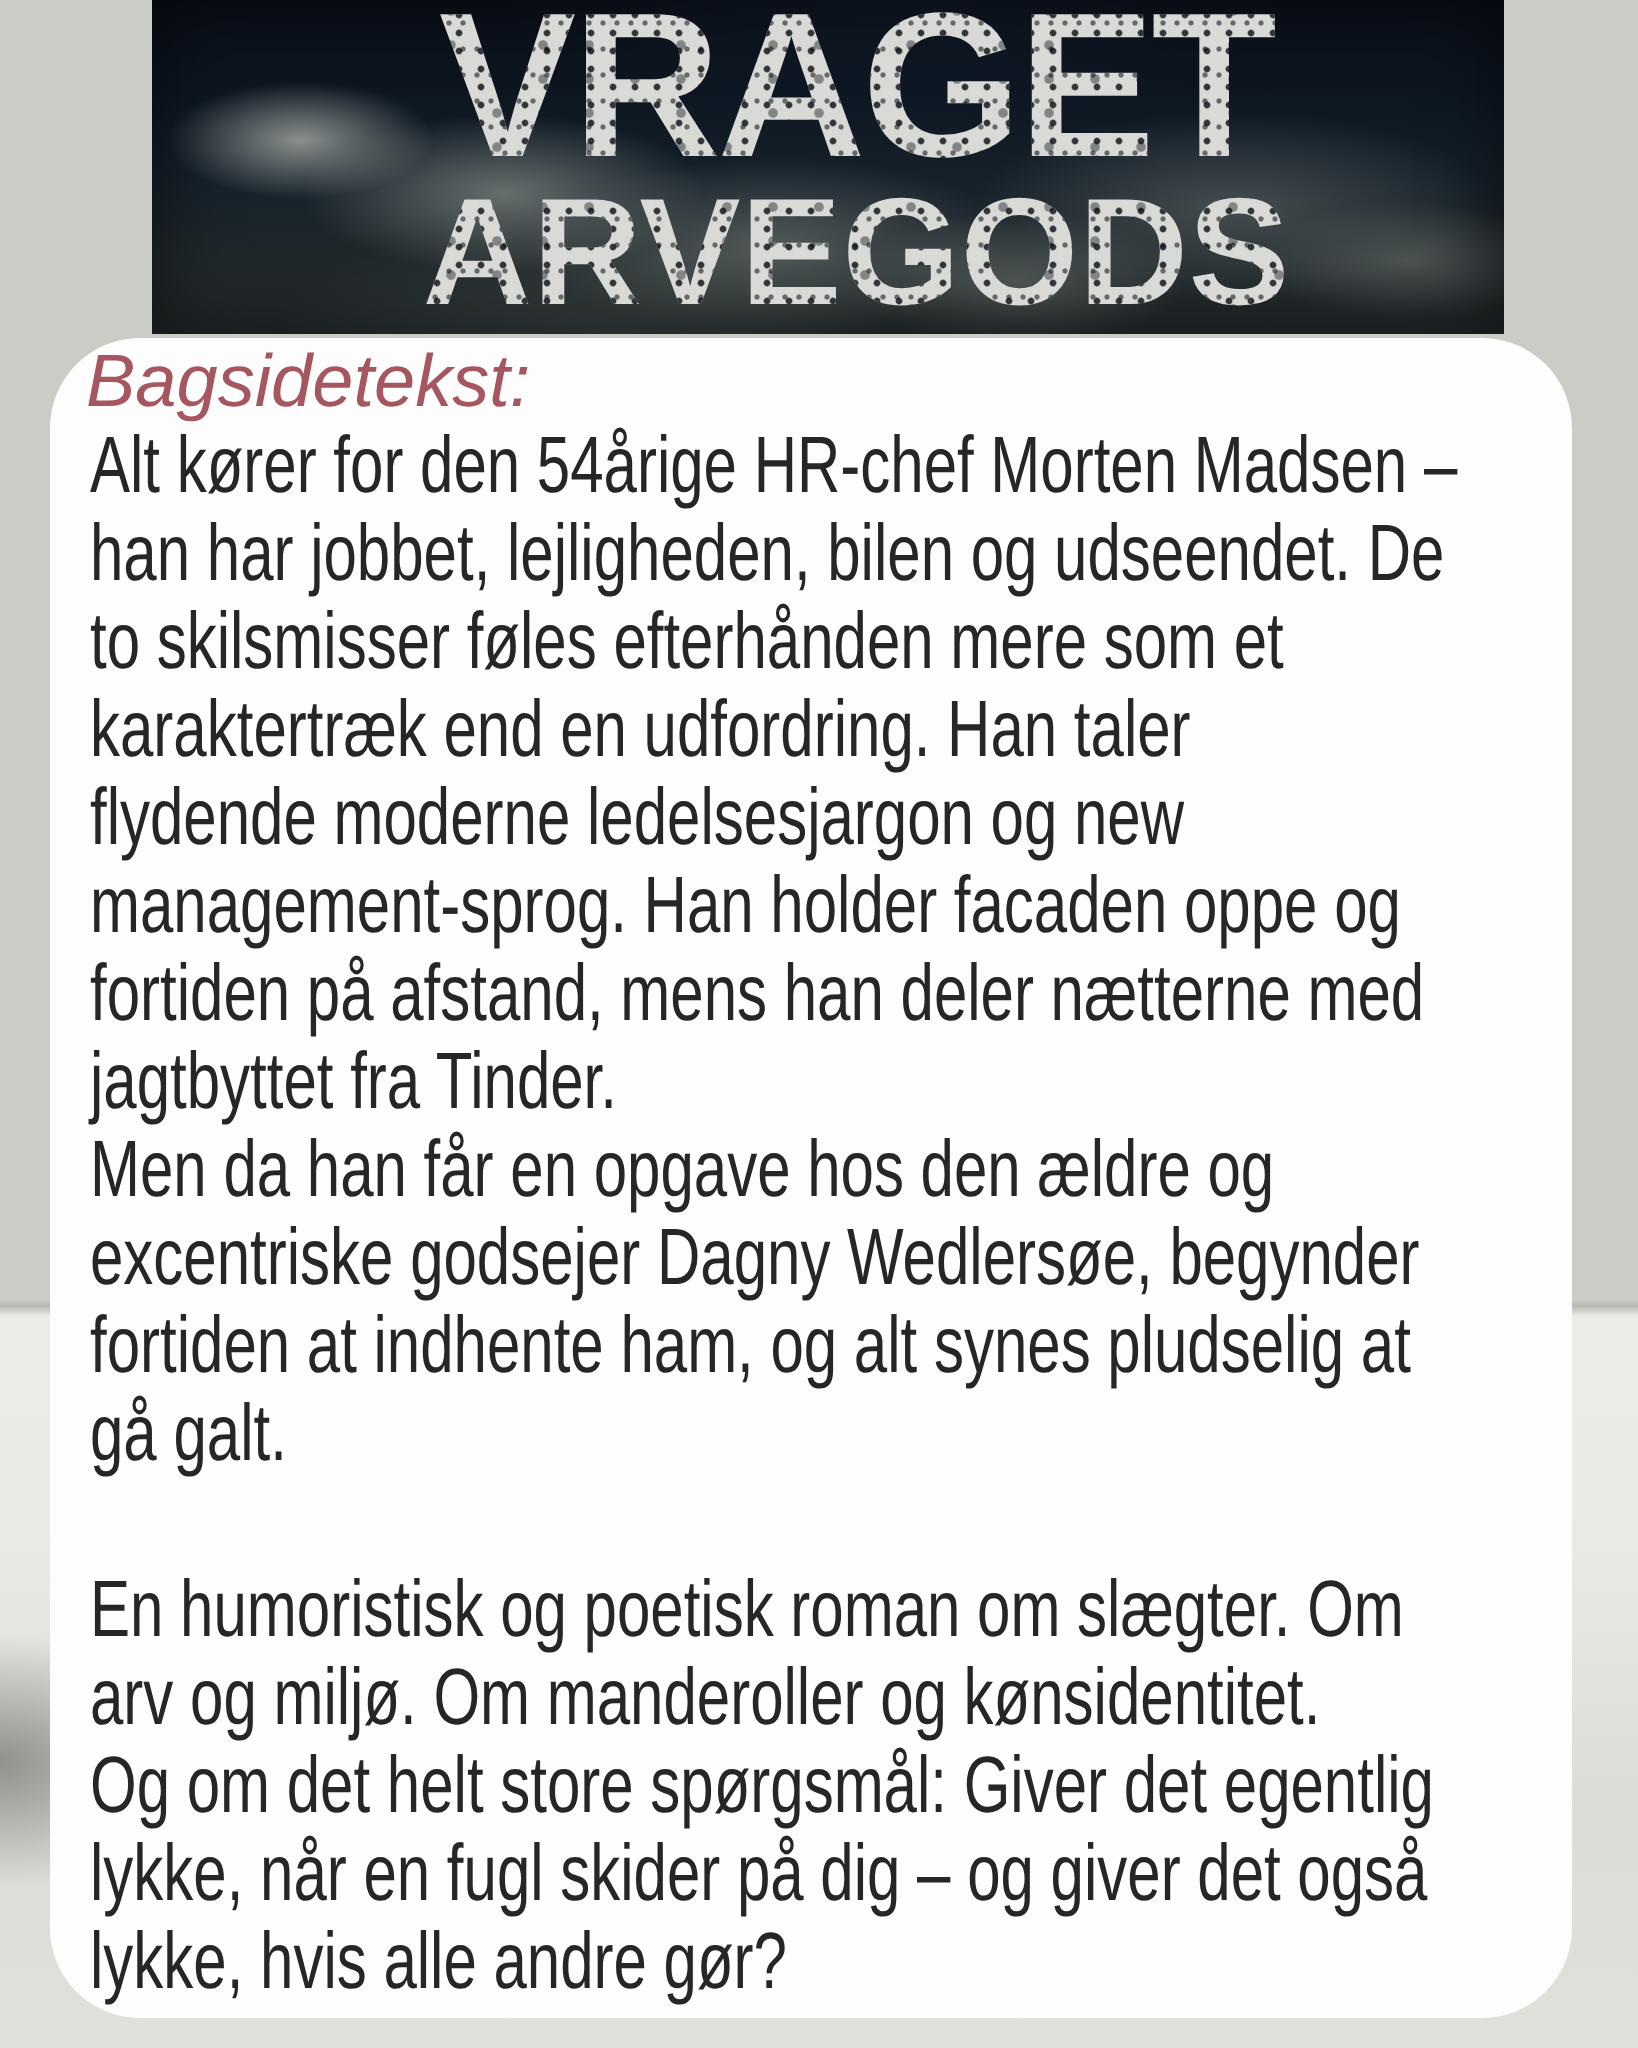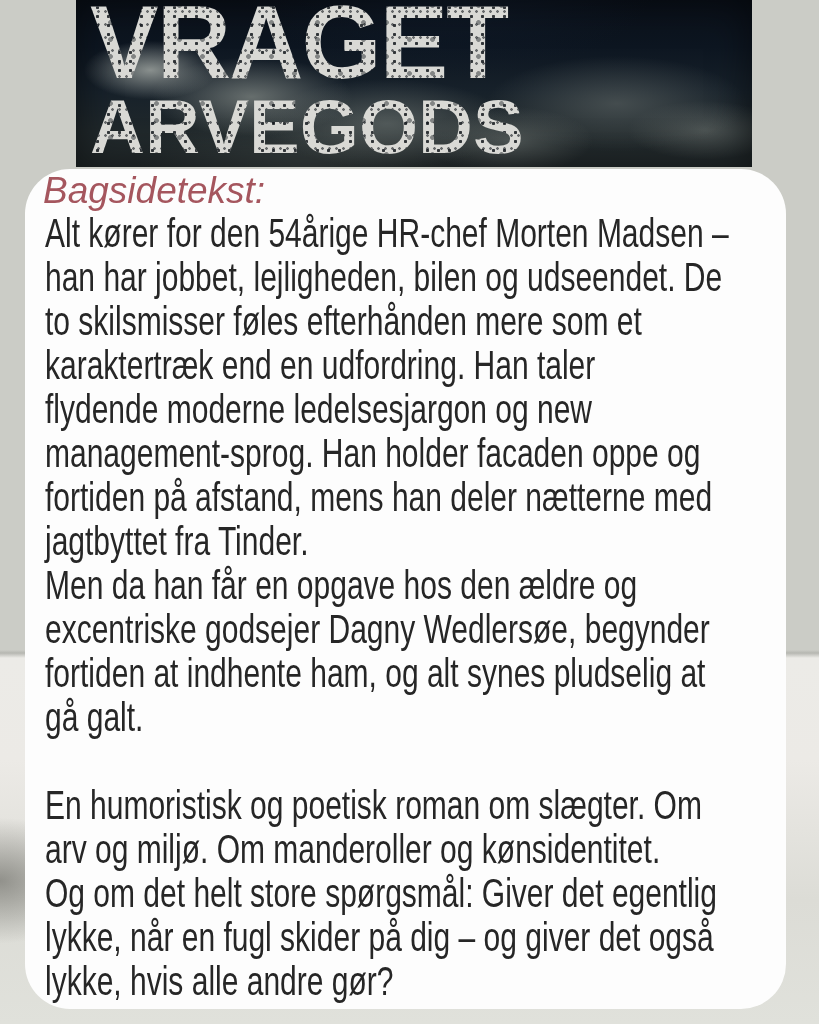--- a/index.html
+++ b/index.html
@@ -38,20 +38,21 @@
       radial-gradient(110px 42px at 93% 78%, rgba(120,126,122,0.50), rgba(120,126,122,0) 70%),
       radial-gradient(230px 85px at 34% 102%, rgba(58,66,66,0.90),   rgba(58,66,66,0) 75%),
       radial-gradient(260px 120px at 55% -10%, rgba(16,26,40,0.9),   rgba(16,26,40,0) 80%),
       linear-gradient(180deg, #0a1019 0%, #0d1621 28%, #17212a 55%, #20282b 78%, #232a2c 100%);
     box-shadow: inset 0 0 40px rgba(0,0,0,0.55);
   }
   .cover-titles {
     position: absolute;
     left: 0; top: 0; width: 100%;
     transform: translateX(14px);
+    text-align: center;
   }
   .cover-line {
     font-weight: bold;
     color: transparent;
     background-color: #d9d9d5;
     background-image:
       radial-gradient(circle, rgba(6,11,17,0.80) 0 1.3px, rgba(6,11,17,0) 2px),
       radial-gradient(circle, rgba(6,11,17,0.55) 0 1.0px, rgba(6,11,17,0) 1.6px),
       radial-gradient(circle, rgba(24,30,34,0.45) 0 2.0px, rgba(24,30,34,0) 2.8px);
     background-size: 11px 9px, 7px 13px, 23px 17px;

